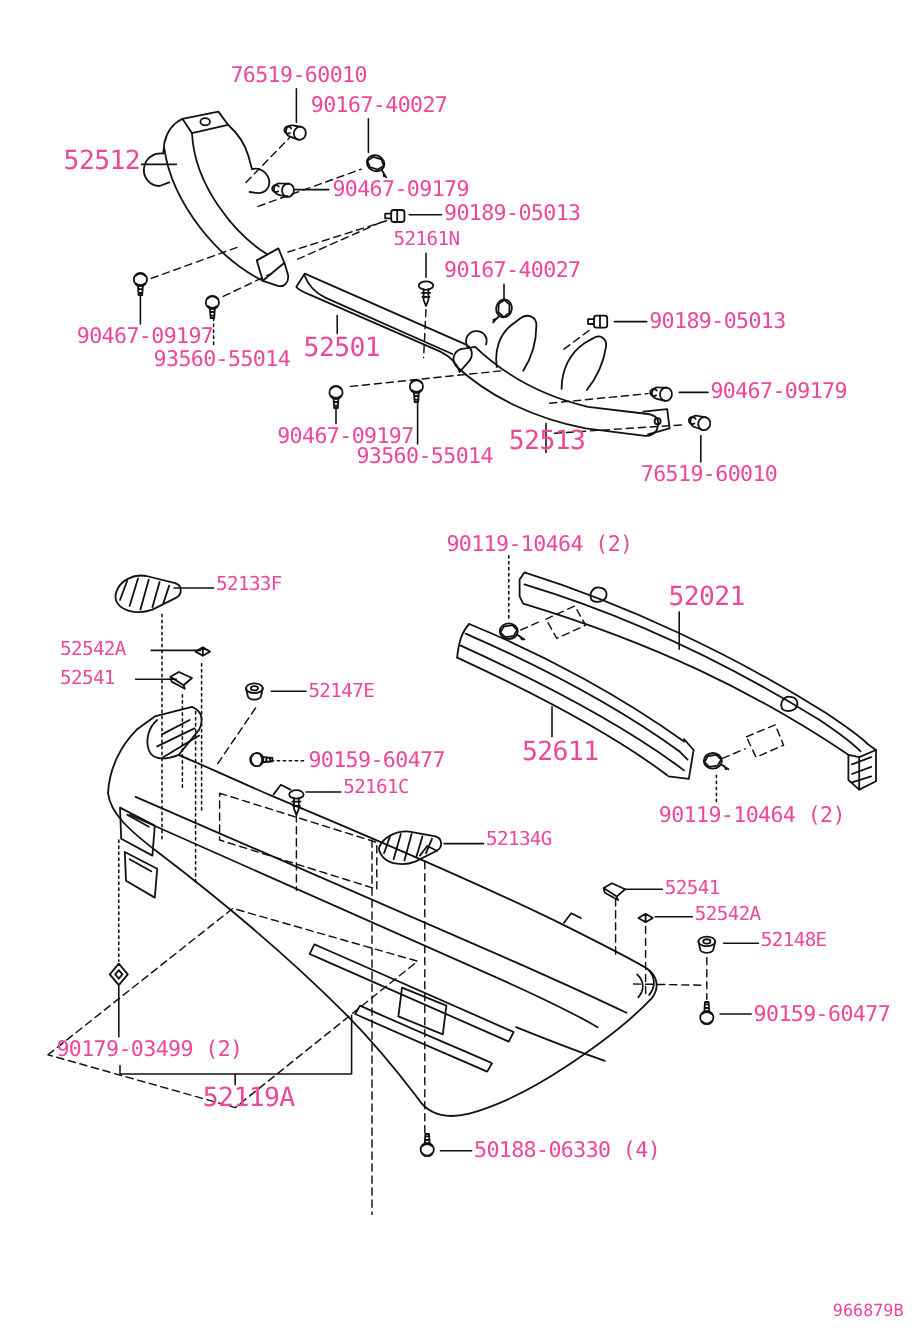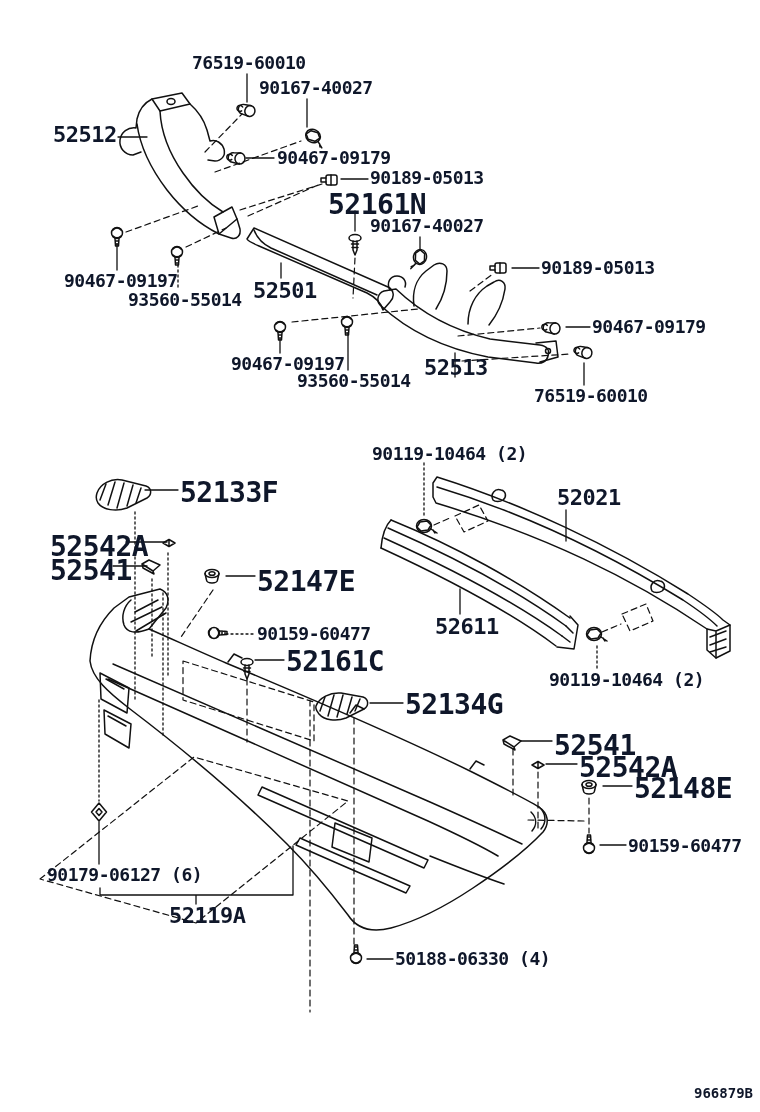--- a/index.html
+++ b/index.html
@@ -2,26 +2,26 @@
 <html><head>
 <meta charset="utf-8">
 <style>
   html,body{margin:0;padding:0;background:#ffffff;}
   #stage{
     position:relative;width:760px;height:1112px;background:#ffffff;
     font-family:"DejaVu Sans Mono",monospace;overflow:hidden;
   }
   #art{position:absolute;left:0;top:0;}
   .lbl{
-    position:absolute;font-weight:700;color:#0f172a;white-space:nowrap;
+    position:absolute;font-weight:400;color:#ec4899;white-space:nowrap;
     letter-spacing:-0.5px;line-height:1;font-family:"DejaVu Sans Mono",monospace;
   }
   .lbl.small{font-size:18px;}
   .lbl.big{font-size:22px;}
-  .lbl.mid{font-size:28px;}
+  .lbl.mid{font-size:16px;}
   .lbl.tiny{font-size:14px;letter-spacing:0;}
   svg *{vector-effect:non-scaling-stroke;}
 </style>
 </head>
 <body>
 
 <div id="stage">
 
   <svg id="art" width="760" height="1112" viewBox="0 0 760 1112" fill="none" stroke="#111111" stroke-width="1.5" stroke-linecap="round" stroke-linejoin="round">
 
@@ -269,18 +269,18 @@
   <div class="lbl mid" style="left:257px;top:568px">52147E</div>
   <div class="lbl big" style="left:435px;top:616px">52611</div>
   <div class="lbl small" style="left:257px;top:625px">90159-60477</div>
   <div class="lbl mid" style="left:286px;top:648px">52161C</div>
   <div class="lbl small" style="left:549px;top:671px">90119-10464 (2)</div>
   <div class="lbl mid" style="left:405px;top:691px">52134G</div>
   <div class="lbl mid" style="left:554px;top:732px">52541</div>
   <div class="lbl mid" style="left:579px;top:754px">52542A</div>
   <div class="lbl mid" style="left:634px;top:775px">52148E</div>
   <div class="lbl small" style="left:628px;top:837px">90159-60477</div>
-  <div class="lbl small" style="left:47px;top:866px">90179-06127 (6)</div>
+  <div class="lbl small" style="left:47px;top:866px">90179-03499 (2)</div>
   <div class="lbl big" style="left:169px;top:905px">52119A</div>
   <div class="lbl small" style="left:395px;top:950px">50188-06330 (4)</div>
   <div class="lbl tiny" style="left:694px;top:1086px">966879B</div>
 
 </div>
 
 </body></html>

